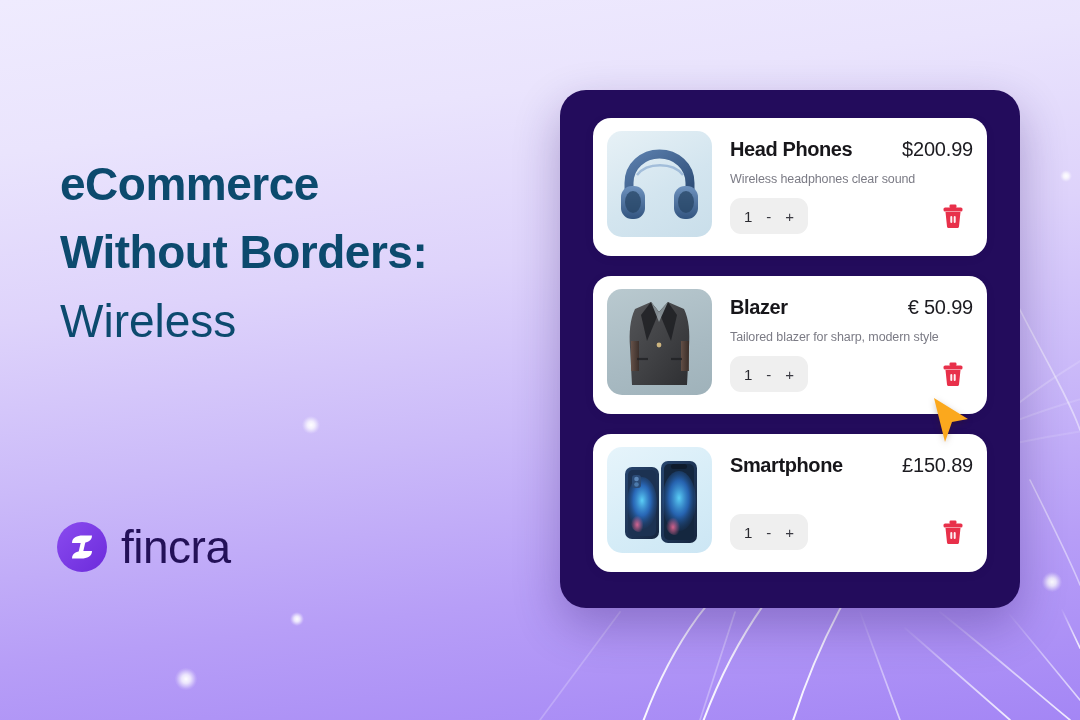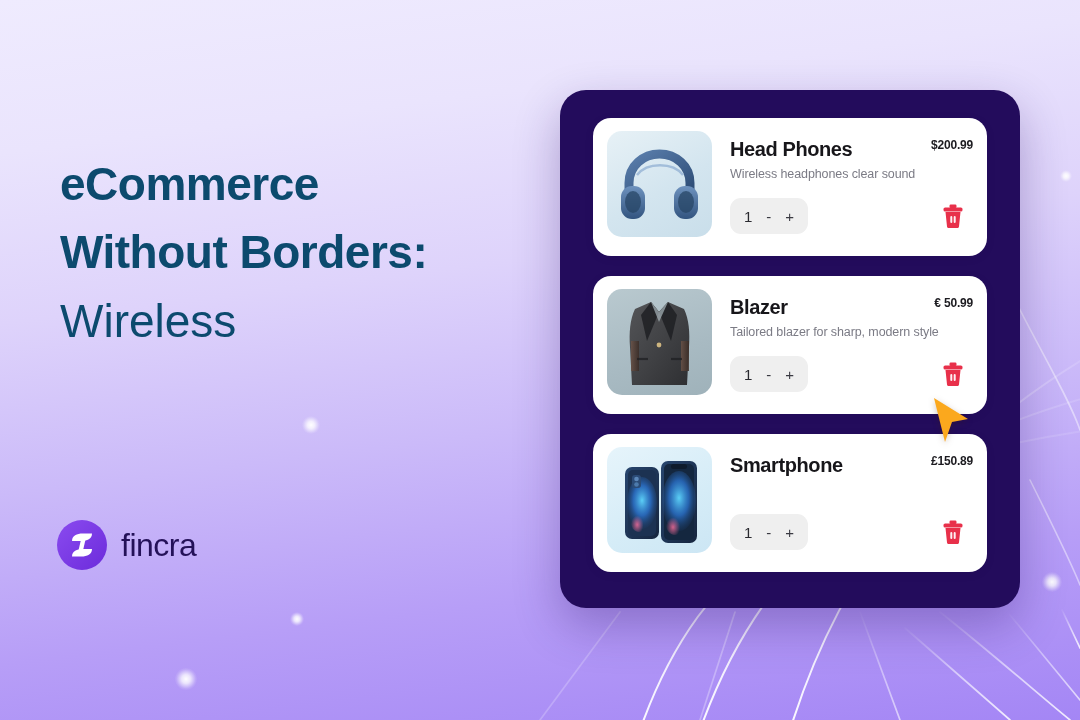--- a/index.html
+++ b/index.html
@@ -26,21 +26,21 @@
   }
 
   
   .left { position:absolute; left:60px; top:150px; width:470px; }
   .headline { color:#0c4a6e; letter-spacing:-0.5px; }
   .hl-bold { font-weight:700; font-size:46px; line-height:68px; }
   .hl-light { font-weight:400; font-size:46px; line-height:70px; letter-spacing:0px; }
 
   .brand { position:absolute; left:57px; top:520px; display:flex; align-items:center; gap:14px; }
   .brand-mark { width:50px; height:50px; position:relative; }
-  .brand-name { font-size:32px; font-weight:500; color:#241158; letter-spacing:-0.5px; }
+  .brand-name { font-size:46px; font-weight:500; color:#241158; letter-spacing:-0.5px; }
 
   
   .panel {
     position:absolute; left:560px; top:90px; width:460px; height:518px;
     background:#230C5C; border-radius:26px;
     box-shadow:0 18px 46px rgba(40,14,100,0.30);
   }
 
   .cart-list { position:absolute; left:33px; top:28px; width:394px; display:flex; flex-direction:column; gap:20px; }
 
@@ -52,22 +52,22 @@
   }
   .thumb {
     width:105px; height:106px; border-radius:15px; flex:none;
     overflow:hidden; position:relative;
   }
   .thumb svg { display:block; }
 
   .info { flex:1; padding-left:18px; position:relative; height:100%; }
   .row-top { display:flex; align-items:flex-start; justify-content:space-between; padding-top:7px; }
   .p-title { font-size:20px; font-weight:700; color:#17161A; letter-spacing:-0.4px; }
-  .p-price { font-size:12px; font-weight:700; color:#1C1B20; letter-spacing:-0.2px; white-space:nowrap;margin-left:16px; }
-  .p-desc { font-size:12.5px; color:#7B7B85; margin-top:6px; letter-spacing:-0.1px; }
+  .p-price { font-size:20px; font-weight:400; color:#1C1B20; letter-spacing:-0.2px; white-space:nowrap;margin-left:16px; }
+  .p-desc { font-size:12.5px; color:#7B7B85; margin-top:11px; letter-spacing:-0.1px; }
 
   .row-bot { position:absolute; left:18px; right:2px; bottom:9px; display:flex; align-items:center; justify-content:space-between; }
   .stepper {
     background:#EFEFEF; border-radius:11px; height:36px; min-width:78px;
     display:flex; align-items:center; gap:14px; padding:0 14px;
     font-size:15px; color:#2A2A30;
   }
   .st-q { font-weight:500; }
   .st-btn { font-weight:500; cursor:pointer; color:#3A3A42; }
   .trash { width:24px; height:26px; margin-right:6px; cursor:pointer; }

